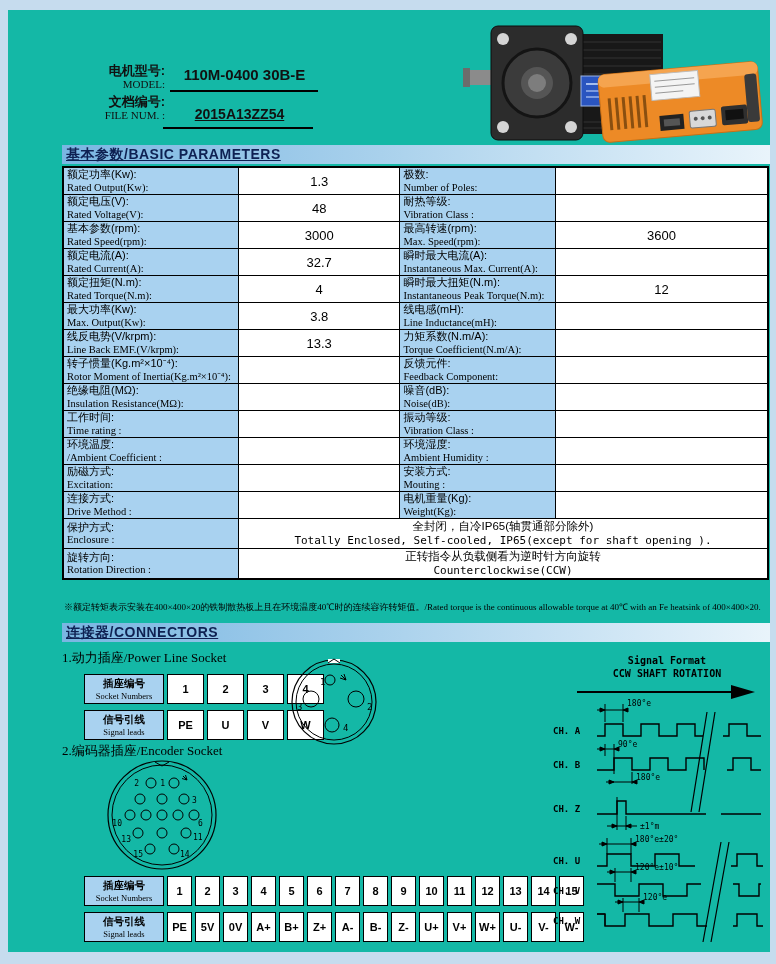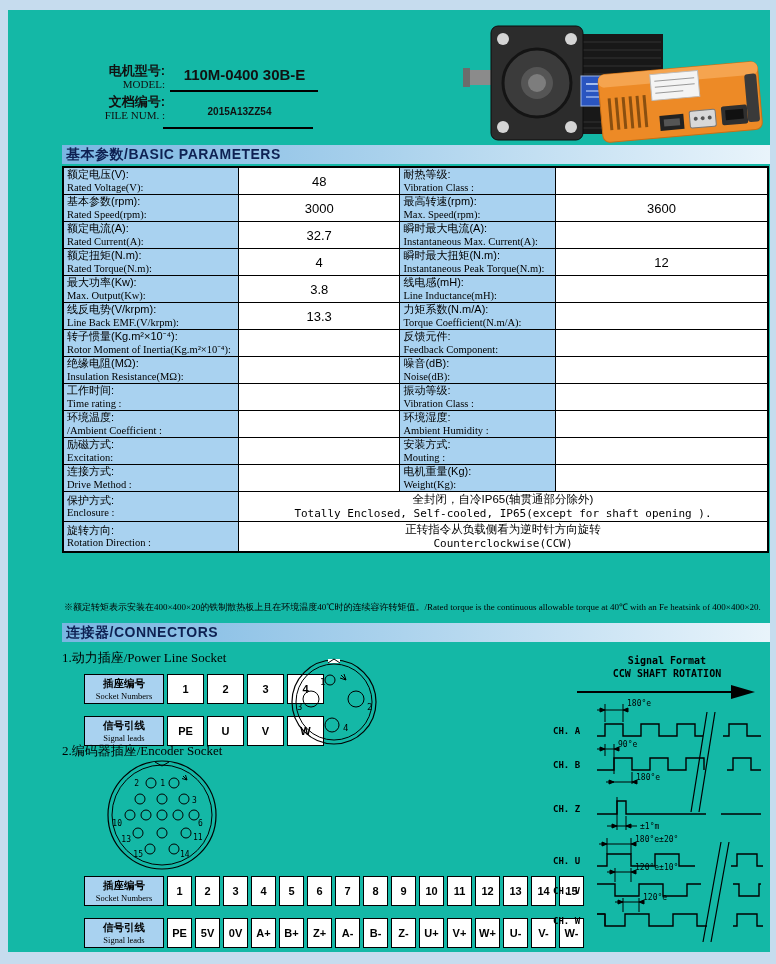--- a/index.html
+++ b/index.html
@@ -13,40 +13,40 @@
   
   .hlabel-zh{font:600 13px "Liberation Sans",sans-serif;color:#111;}
   .hlabel-en{font:11px "Liberation Serif",serif;color:#111;}
   .hvalue{font:bold 15px "Liberation Sans",sans-serif;color:#111;}
   .uline{border-bottom:2px solid #000;height:0;}
 
   
   .bar{position:absolute;left:62px;width:708px;height:19px;
        background:linear-gradient(90deg,#79b6e2 0%,#a9d1ec 45%,#e9f4fb 100%);
        color:#0e2152;font:bold 14px "Liberation Sans",sans-serif;
-       line-height:19px;padding-left:4px;box-sizing:border-box;letter-spacing:.5px;}
+       line-height:19px;padding-left:4px;box-sizing:border-box;letter-spacing:.5px;text-decoration:underline;}
 
   
   table.basic{border-collapse:collapse;table-layout:fixed;width:707px;
               border:2px solid #000;background:#fff;}
   table.basic td{border:1px solid #000;padding:0 3px;vertical-align:middle;
                  overflow:hidden;height:26px;}
   td.lblcell{background:#a9d2f0;}
   .l1{font:11px "Liberation Sans",sans-serif;color:#000;line-height:1.2;}
   .l2{font:10.5px "Liberation Serif",serif;color:#000;line-height:1.15;}
   td.valcell{font:13px "Liberation Sans",sans-serif;text-align:center;}
   .spanzh{font:11.5px "Liberation Sans",sans-serif;text-align:center;line-height:1.3;}
   .spanen{font:11px "DejaVu Sans Mono",monospace;text-align:center;line-height:1.3;}
 
   .footnote{font:9px "Liberation Serif",serif;color:#000;}
 
   .subhead{font:13px "Liberation Serif",serif;color:#000;text-align:center;}
 
   
-  .minitable{display:flex;flex-direction:column;gap:12px;text-align:right;}
+  .minitable{display:flex;flex-direction:column;gap:6px;text-align:right;}
   .minirow{display:flex;gap:3px;}
   .mlabel{width:80px;height:30px;background:#a9d2f0;border:1px solid #000;
           display:flex;flex-direction:column;align-items:center;justify-content:center;box-sizing:border-box;}
   .mlabel .t1{font:bold 10.5px "Liberation Sans",sans-serif;}
   .mlabel .t2{font:8.5px "Liberation Serif",serif;}
   .mcell{height:30px;background:#fff;border:1px solid #000;display:flex;
          align-items:center;justify-content:center;box-sizing:border-box;
          font:bold 11px "Liberation Sans",sans-serif;}
   .w37{width:37px;} .w24{width:25px;}
 
@@ -62,21 +62,21 @@
   <div class="band" style="left:770px;top:10px;width:6px;height:944px;"></div>
   <div class="band" style="left:0;top:952px;width:776px;height:12px;"></div>
 
   <div class="abs hlabel-zh r" style="left:70px;top:62px;width:95px;">电机型号:</div>
   <div class="abs hlabel-en r" style="left:70px;top:78px;width:95px;">MODEL:</div>
   <div class="abs hvalue c" style="left:172px;top:66px;width:145px;">110M-0400 30B-E</div>
   <div class="abs uline" style="left:170px;top:90px;width:148px;"></div>
 
   <div class="abs hlabel-zh r" style="left:70px;top:93px;width:95px;">文档编号:</div>
   <div class="abs hlabel-en r" style="left:70px;top:109px;width:95px;">FILE NUM. :</div>
-  <div class="abs hvalue c" style="left:172px;top:106px;width:135px;font-size:10px;">2015A13ZZ54</div>
+  <div class="abs hvalue c" style="left:172px;top:106px;width:135px;font-size:14px;text-decoration:underline;">2015A13ZZ54</div>
   <div class="abs uline" style="left:163px;top:127px;width:150px;"></div>
 
   <svg class="abs" style="left:463px;top:6px;" width="210" height="140" viewBox="0 0 210 140">
     <rect x="0" y="64" width="34" height="15" fill="#8b8b8b"></rect>
     <rect x="0" y="62" width="7" height="19" fill="#6c6c6c"></rect>
     <rect x="100" y="28" width="100" height="100" fill="#181818"></rect>
     <g stroke="#333" stroke-width="1.2">
       <line x1="102" y1="36" x2="198" y2="36"></line>
         <line x1="102" y1="44" x2="198" y2="44"></line>
       <line x1="102" y1="52" x2="198" y2="52"></line>
@@ -131,20 +131,32 @@
   <div class="bar" style="top:145px;">基本参数/BASIC PARAMETERS</div>
 
   <table class="basic abs" style="left:62px;top:166px;">
     <colgroup>
         <col style="width:175px">
         <col style="width:161px">
         <col style="width:155px">
         <col style="width:212px">
       </colgroup>
     <tbody>
+      <tr>
+        <td class="lblcell">
+            <div class="l1">额定功率(Kw):</div>
+            <div class="l2">Rated Output(Kw):</div>
+          </td>
+        <td class="valcell">1.3</td>
+        <td class="lblcell">
+            <div class="l1">极数:</div>
+            <div class="l2">Number of Poles:</div>
+          </td>
+        <td class="valcell"></td>
+      </tr>
       <tr>
         <td class="lblcell">
             <div class="l1">额定电压(V):</div>
             <div class="l2">Rated Voltage(V):</div>
           </td>
         <td class="valcell">48</td>
         <td class="lblcell">
             <div class="l1">耐热等级:</div>
             <div class="l2">Vibration Class :</div>
           </td>

